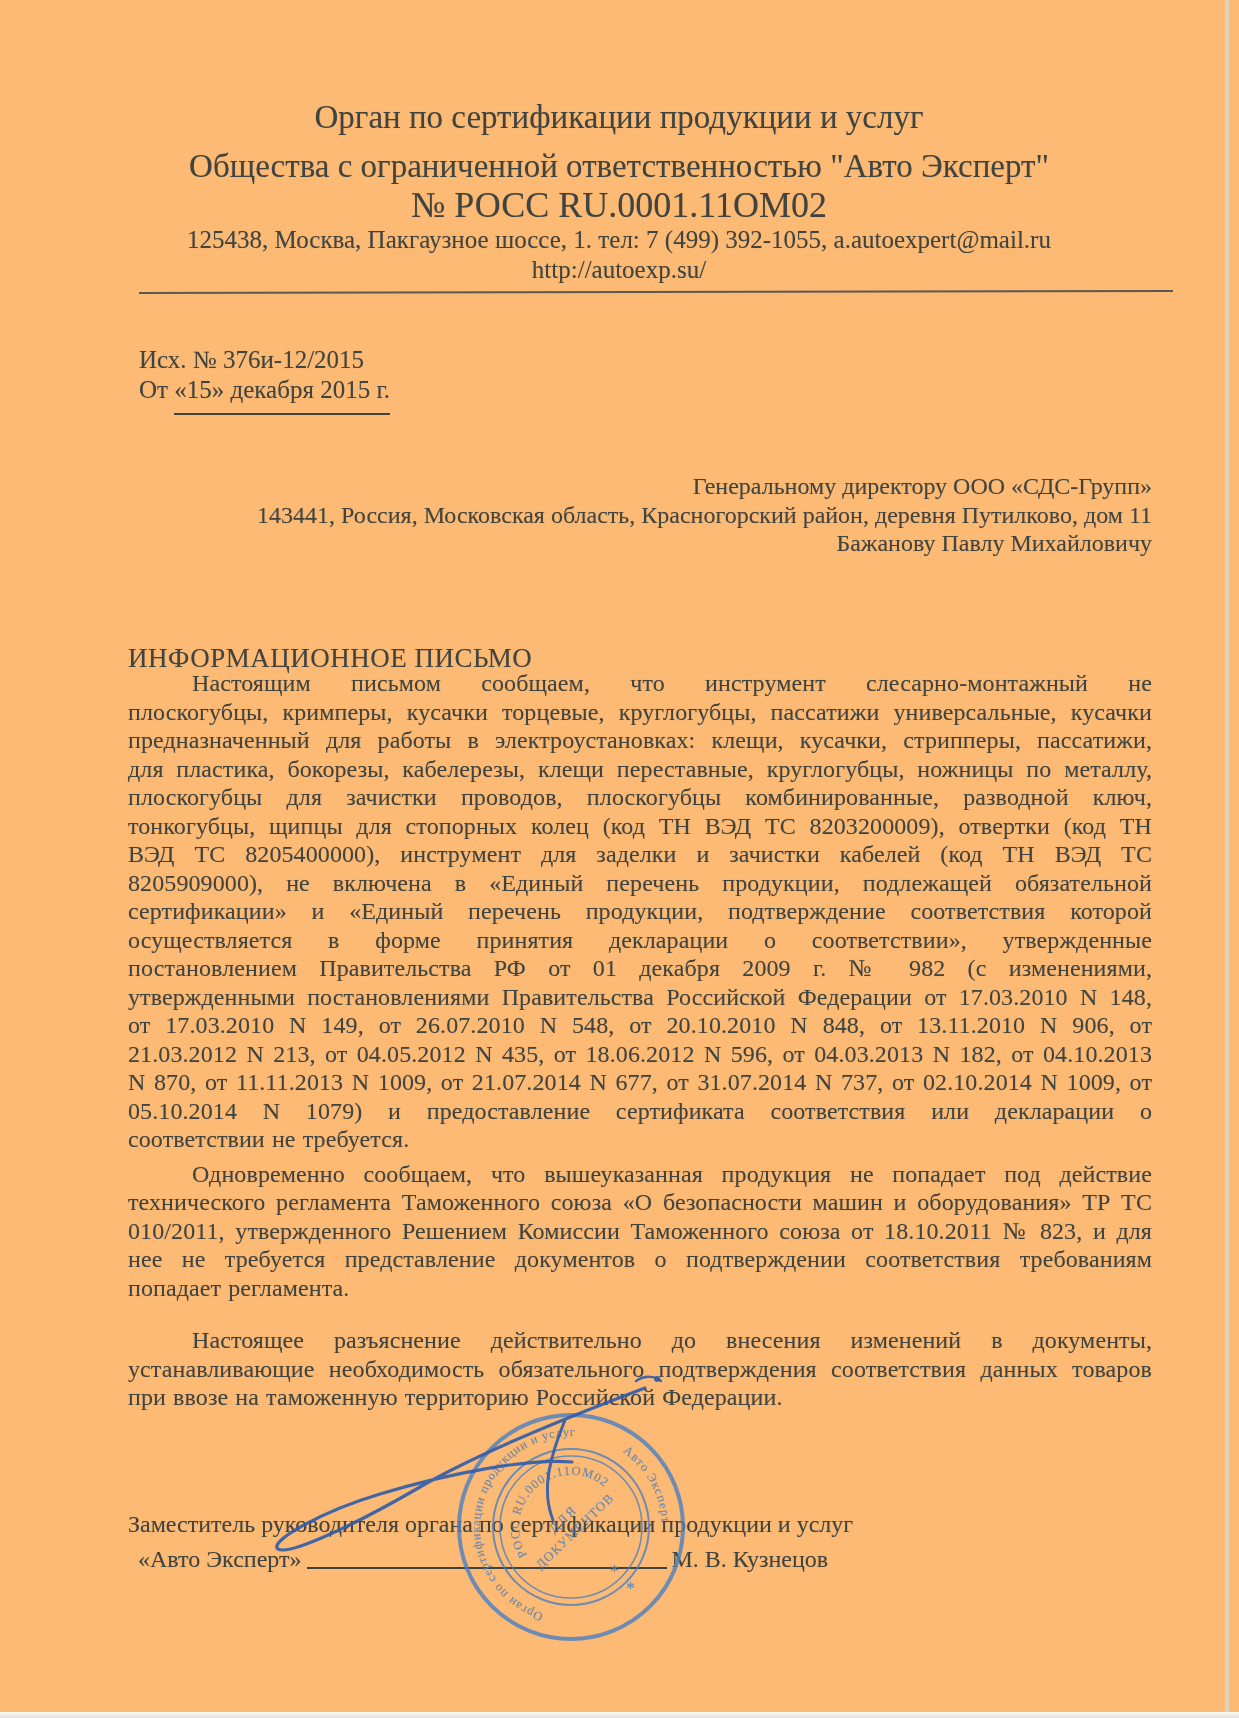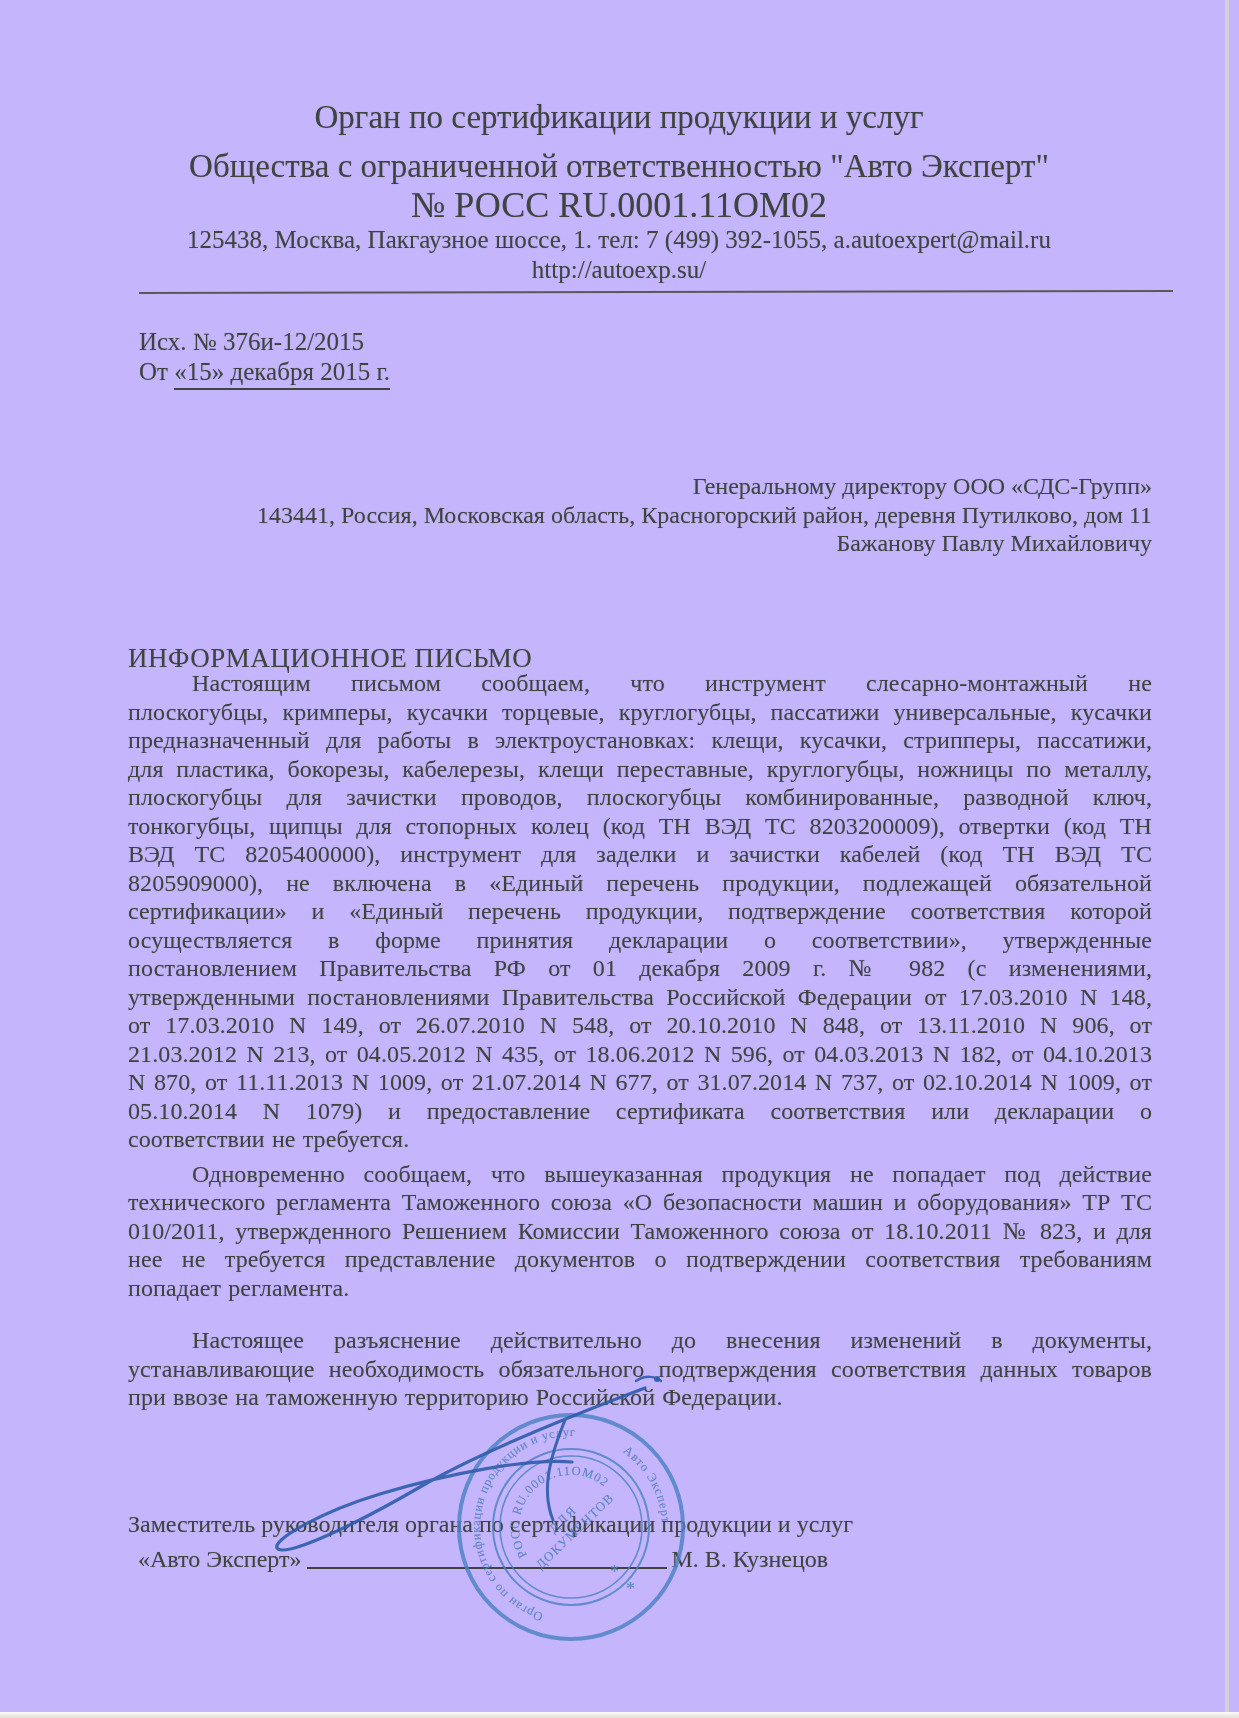--- a/index.html
+++ b/index.html
@@ -1,34 +1,34 @@
 <!DOCTYPE html>
 <html><head>
 <meta charset="utf-8">
 <style>
   html,body { margin:0; padding:0; background:#e9e7e3; }
   .sheet {
     position:relative; width:1239px; height:1718px; margin:0 auto;
-    background:#c4b5fd; overflow:hidden;
+    background:#fdba74; overflow:hidden;
     font-family:"Liberation Serif","DejaVu Serif",serif;
     color:#3f4440;
     text-shadow:0 0 1px rgba(63,68,64,.25);
   }
   
   .letterhead { position:absolute; left:128px; top:98px; width:982px; text-align:center; }
   .lh1 { font-size:33px; line-height:38px; }
   .lh2 { font-size:33px; line-height:37px;margin-top:12px; }
   .lh3 { font-size:36px; line-height:40px; }
   .lh4 { font-size:25px; line-height:30px; }
   .lh5 { font-size:25px; line-height:30px; }
   .rule { position:absolute; left:139px; top:291px; width:1034px; height:0;
           border-top:2px solid #5b5955; transform:rotate(-0.12deg); }
   
-  .ref { position:absolute; left:139px; top:327px; font-size:25px; line-height:30px; }
-  .u { border-bottom:2px solid #3f4440; padding-bottom:3px; }
+  .ref { position:absolute; left:139px; top:345px; font-size:25px; line-height:30px; }
+  .u { border-bottom:2px solid #3f4440; padding-bottom:10px; }
   
   .recipient { position:absolute; left:128px; top:472px; width:1024px;
                text-align:right; font-size:24px; line-height:28.5px; }
   
   .title { position:absolute; left:128px; top:643px; width:1024px; text-align:left;
            font-size:27px; letter-spacing:.5px; }
   
   .bodytext { position:absolute; left:128px; top:669px; width:1024px;
               font-size:24px; line-height:28.5px; letter-spacing:.1px; word-spacing:1px; }
   .ln { text-align:justify; text-align-last:justify; }

